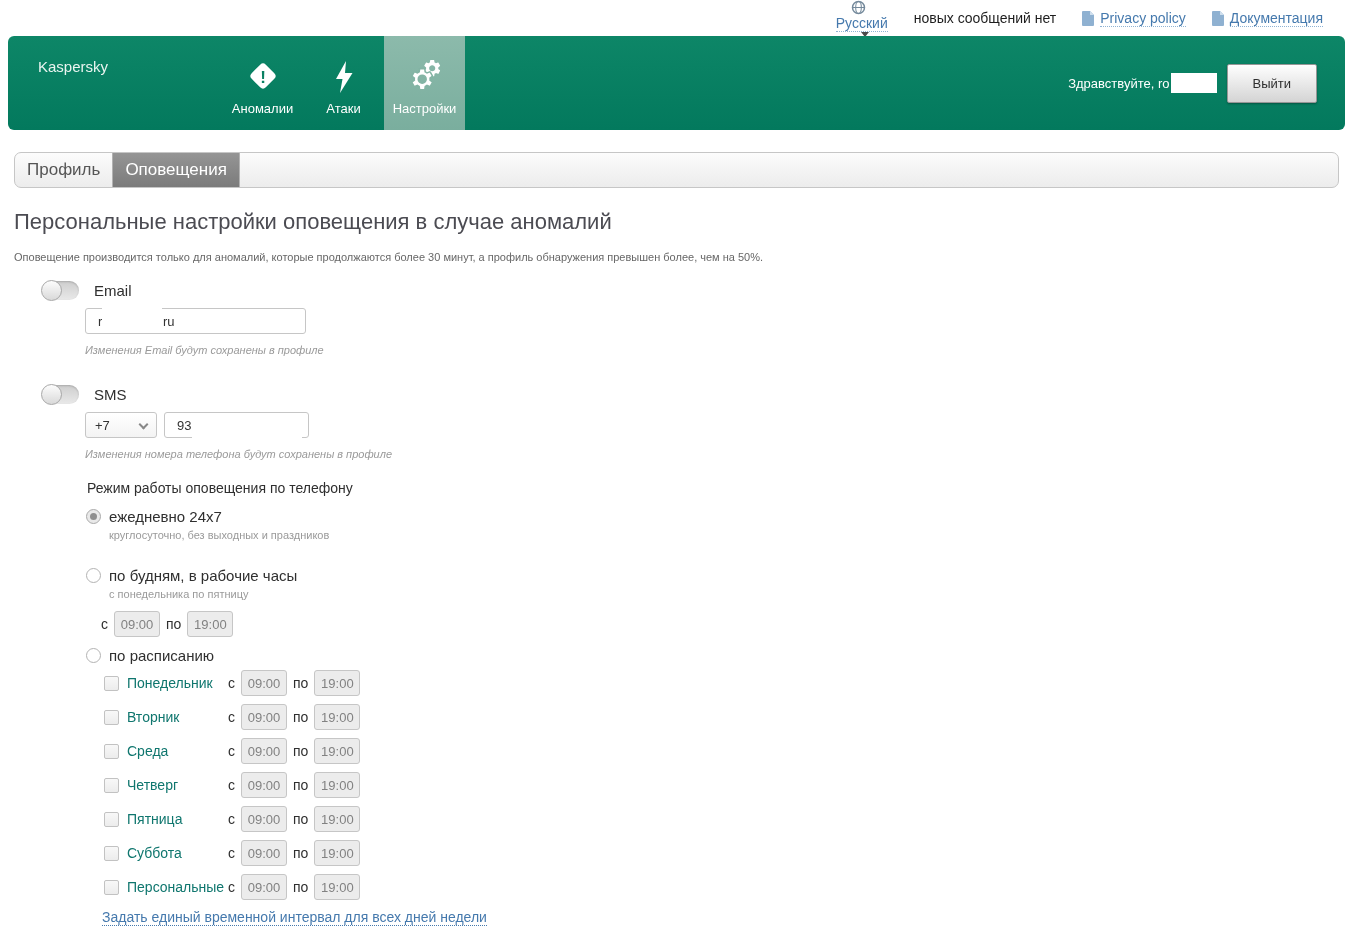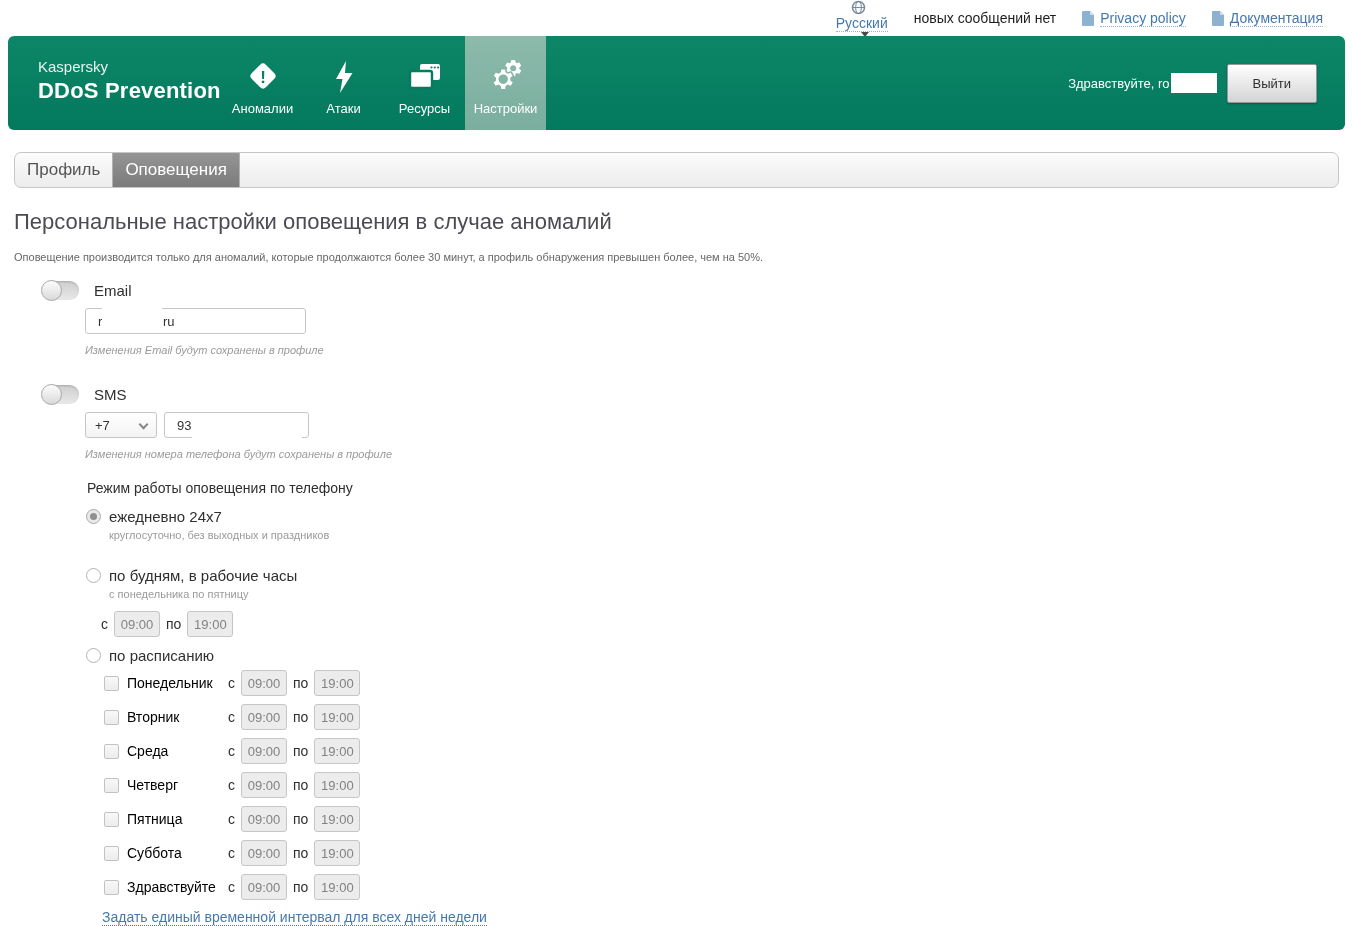--- a/index.html
+++ b/index.html
@@ -79,21 +79,21 @@
   .radio-label{margin-left:8px;font-size:15px;color:#2f2f2f;cursor:pointer;}
   .radio-note{margin:4px 0 0 109px;font-size:11px;color:#9a9a9a;}
   .time-row{margin:11px 0 0 101px;display:flex;align-items:center;font-size:14px;color:#2f2f2f;}
   .time-input{width:46px;height:26px;box-sizing:border-box;border:1px solid #c6c6c6;border-radius:3px;
     background:#ececec;text-align:center;font-size:13px;color:#828282;font-family:inherit;margin:0 6px;}
   .radio-row.third{margin-top:10px;}
   .day-row{display:flex;align-items:center;margin:8px 0 0 104px;height:26px;}
   .day-row.first{margin-top:6px;}
   .checkbox{width:13px;height:13px;border:1px solid #c2c2c2;border-radius:2px;flex:none;
     background:linear-gradient(#f8f8f8,#ececec);cursor:pointer;}
-  .day-label{margin-left:8px;width:101px;font-size:14px;color:#000000;cursor:pointer;}
+  .day-label{margin-left:8px;width:101px;font-size:14px;color:#0f766e;cursor:pointer;}
   .prep{font-size:14px;color:#2f2f2f;}
   .interval-link{display:inline-block;margin:9px 0 0 102px;font-size:14px;color:#4579ad;
     text-decoration:none;border-bottom:1px dotted #4579ad;cursor:pointer;}
 </style>
 </head>
 <body>
 
 
 
 
@@ -127,51 +127,38 @@
         </svg>
     </span>
     <a class="tlink">Документация</a>
   </span>
 </div>
 
 
 <div class="header">
   <div class="brand">
     <div class="l1">Kaspersky</div>
-    <div class="l2">DDoS Prevention</div>
   </div>
   <div class="nav">
     <div class="nav-item">
       <span class="icn">
         <svg width="36" height="36" viewBox="0 0 36 36">
             <rect x="8" y="8" width="20" height="20" rx="4" transform="rotate(45 18 18)" fill="#fff"></rect>
             <text x="18" y="25" text-anchor="middle" font-size="17" font-weight="bold" fill="#0a8062" font-family="Liberation Sans, sans-serif">!</text>
           </svg>
       </span>
       <span class="nlbl">Аномалии</span>
     </div>
     <div class="nav-item">
       <span class="icn">
         <svg width="24" height="34" viewBox="0 0 24 34">
             <path d="M14 1 L4 19 h6.5 L8 33 L20.5 13 h-7.5 Z" fill="#fff"></path>
           </svg>
       </span>
       <span class="nlbl">Атаки</span>
-    </div>
-    <div class="nav-item">
-      <span class="icn">
-        <svg width="34" height="31" viewBox="0 0 34 31">
-            <rect x="12" y="1" width="20" height="16" rx="2" fill="#fff"></rect>
-            <circle cx="23.5" cy="4.5" r="1.1" fill="#0a8062"></circle>
-            <circle cx="26.8" cy="4.5" r="1.1" fill="#0a8062"></circle>
-            <circle cx="30.1" cy="4.5" r="1.1" fill="#0a8062"></circle>
-            <rect x="2" y="8" width="22" height="17" rx="2" fill="#fff" stroke="#087a5e" stroke-width="2.4"></rect>
-          </svg>
-      </span>
-      <span class="nlbl">Ресурсы</span>
     </div>
     <div class="nav-item active">
       <span class="icn">
         <svg width="36" height="36" viewBox="0 0 36 36">
           <g transform="translate(15,0) scale(0.85)">
               <path fill="#fff" d="M19.14 12.94c.04-.3.06-.61.06-.94 0-.32-.02-.64-.07-.94l2.03-1.58c.18-.14.23-.41.12-.61l-1.92-3.32c-.12-.22-.37-.29-.59-.22l-2.39.96c-.5-.38-1.03-.7-1.62-.94l-.36-2.54c-.04-.24-.24-.41-.48-.41h-3.84c-.24 0-.43.17-.47.41l-.36 2.54c-.59.24-1.13.57-1.62.94l-2.39-.96c-.22-.08-.47 0-.59.22L2.74 8.87c-.12.21-.08.47.12.61l2.03 1.58c-.05.3-.09.63-.09.94s.02.64.07.94l-2.03 1.58c-.18.14-.23.41-.12.61l1.92 3.32c.12.22.37.29.59.22l2.39-.96c.5.38 1.03.7 1.62.94l.36 2.54c.05.24.24.41.48.41h3.84c.24 0 .44-.17.47-.41l.36-2.54c.59-.24 1.13-.56 1.62-.94l2.39.96c.22.08.47 0 .59-.22l1.92-3.32c.12-.22.07-.47-.12-.61l-2.01-1.58z M12 15.6c-1.98 0-3.6-1.62-3.6-3.6s1.62-3.6 3.6-3.6 3.6 1.62 3.6 3.6-1.62 3.6-3.6 3.6z"></path>
             </g>
           <g transform="translate(2,8) scale(1.1)">
               <path fill="#fff" stroke="#83b4a4" stroke-width="1.4" d="M19.14 12.94c.04-.3.06-.61.06-.94 0-.32-.02-.64-.07-.94l2.03-1.58c.18-.14.23-.41.12-.61l-1.92-3.32c-.12-.22-.37-.29-.59-.22l-2.39.96c-.5-.38-1.03-.7-1.62-.94l-.36-2.54c-.04-.24-.24-.41-.48-.41h-3.84c-.24 0-.43.17-.47.41l-.36 2.54c-.59.24-1.13.57-1.62.94l-2.39-.96c-.22-.08-.47 0-.59.22L2.74 8.87c-.12.21-.08.47.12.61l2.03 1.58c-.05.3-.09.63-.09.94s.02.64.07.94l-2.03 1.58c-.18.14-.23.41-.12.61l1.92 3.32c.12.22.37.29.59.22l2.39-.96c.5.38 1.03.7 1.62.94l.36 2.54c.05.24.24.41.48.41h3.84c.24 0 .44-.17.47-.41l.36-2.54c.59-.24 1.13-.56 1.62-.94l2.39.96c.22.08.47 0 .59-.22l1.92-3.32c.12-.22.07-.47-.12-.61l-2.01-1.58z M12 15.6c-1.98 0-3.6-1.62-3.6-3.6s1.62-3.6 3.6-3.6 3.6 1.62 3.6 3.6-1.62 3.6-3.6 3.6z"></path>
             </g>
@@ -301,21 +288,21 @@
 <div class="day-row">
   <span class="checkbox"></span>
   <span class="day-label">Суббота</span>
   <span class="prep">с</span>
   <input class="time-input" value="09:00" style="">
   <span class="prep">по</span>
   <input class="time-input" value="19:00" style="">
 </div>
 <div class="day-row">
   <span class="checkbox"></span>
-  <span class="day-label">Здравствуйте</span>
+  <span class="day-label">Персональные</span>
   <span class="prep">с</span>
   <input class="time-input" value="09:00" style="">
   <span class="prep">по</span>
   <input class="time-input" value="19:00" style="">
 </div>
 
 <a class="interval-link">Задать единый временной интервал для всех дней недели</a>
 
 
 

